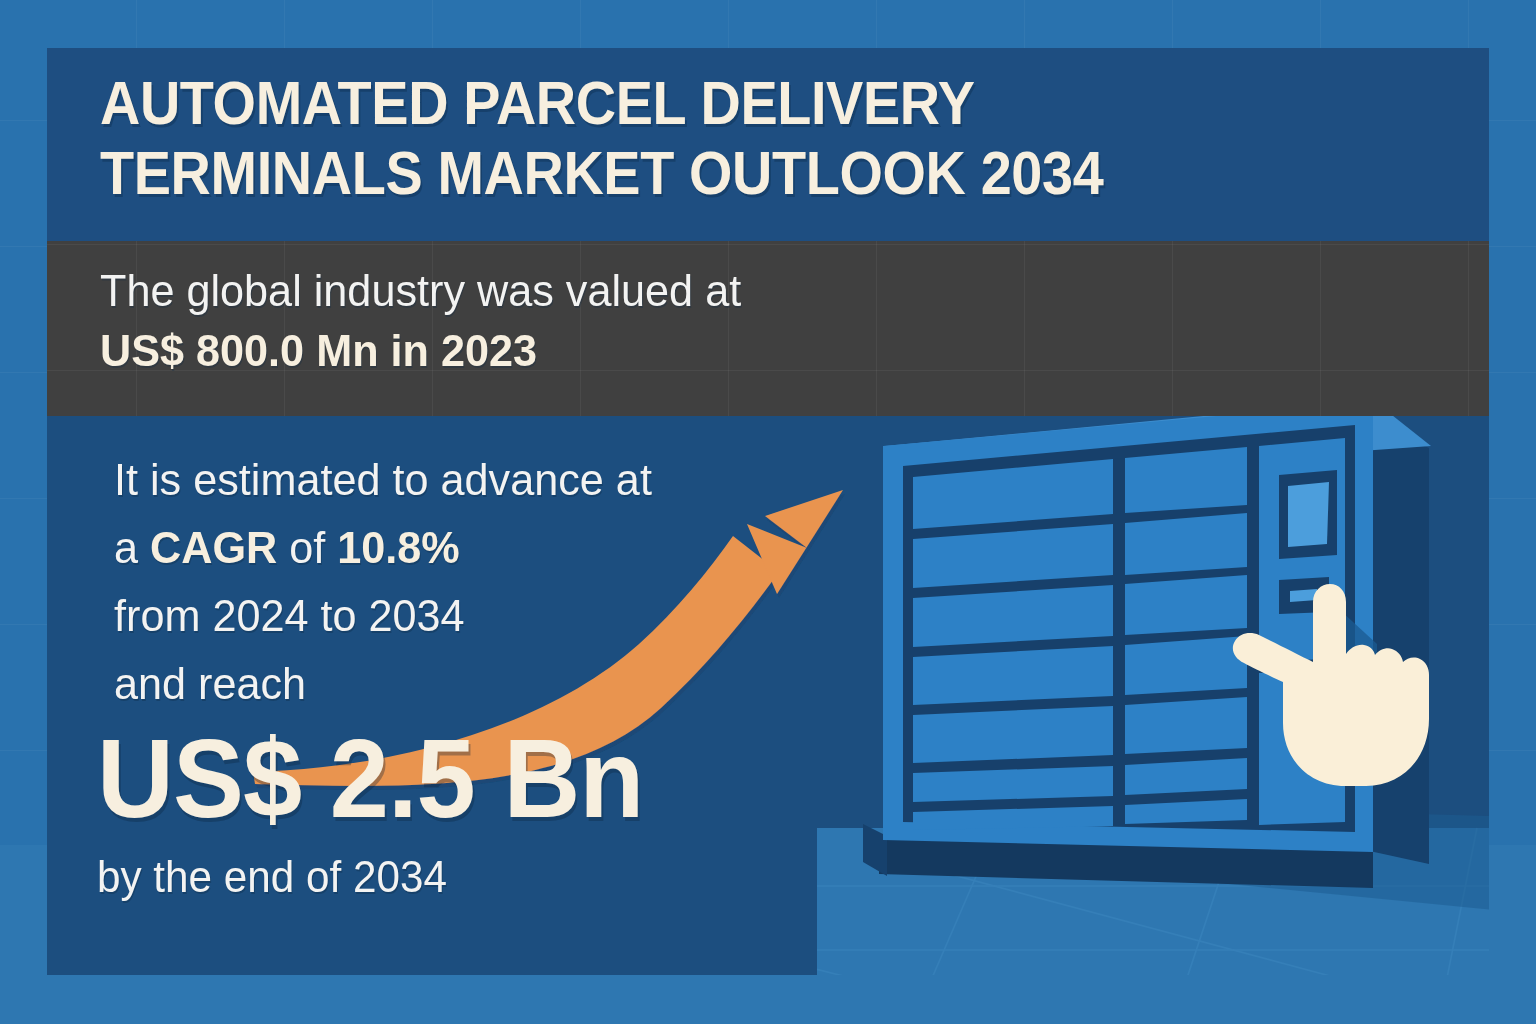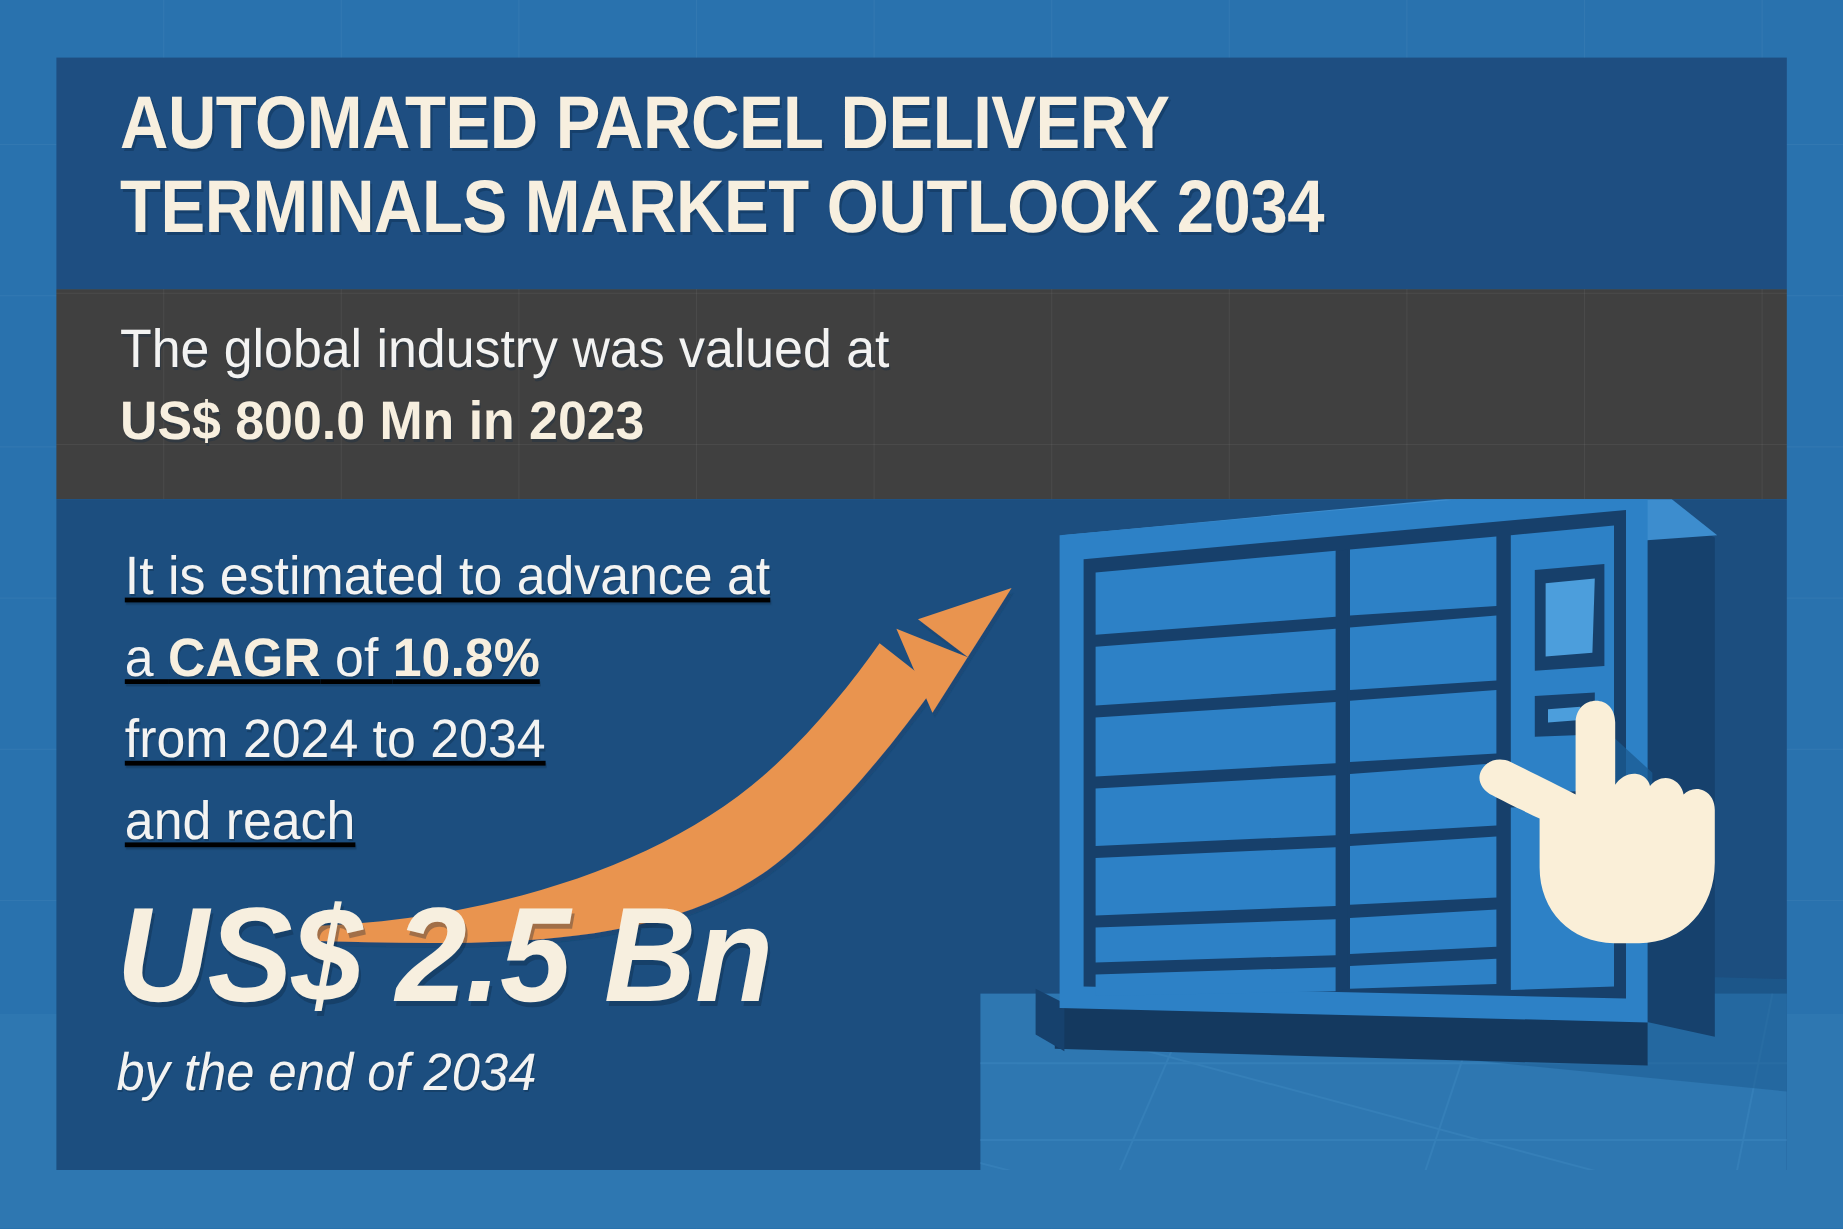--- a/index.html
+++ b/index.html
@@ -76,31 +76,30 @@
 
   
   #main-panel {
     position:absolute; left:47px; top:416px; width:1442px; height:559px;
     background:#1C4E7F;
     overflow:hidden;
   }
 
   
   #cagr-block {
-    position:absolute; left:57px; top:30px; width:680px;
+    position:absolute; left:67px; top:30px; width:680px;
     line-height:68px;
-    text-decoration:underline;
   }
   .cg-line { display:block; font-size:45px; color:#F3F3F2; font-weight:400;
              transform:scaleX(.96); transform-origin:left;
              text-shadow:1px 2px 0 rgba(10,35,60,.3); white-space:nowrap; }
   .cg-line b { color:#F7EFDF; font-weight:bold; }
 
   
-  #value-block { position:absolute; left:50px; top:324px; width:760px;font-style:italic; }
+  #value-block { position:absolute; left:50px; top:307px; width:760px; }
   #big-value {
     display:block;
     color:#F7EFDF; font-size:112px; font-weight:bold; line-height:112px;
     letter-spacing:-1px;
     transform:scaleX(.95); transform-origin:left;
     text-shadow:2px 4px 0 rgba(10,35,60,.32);
   }
   #value-caption {
     display:block; margin-top:18px;
     color:#F3F3F2; font-size:44px; font-weight:400; line-height:48px;

